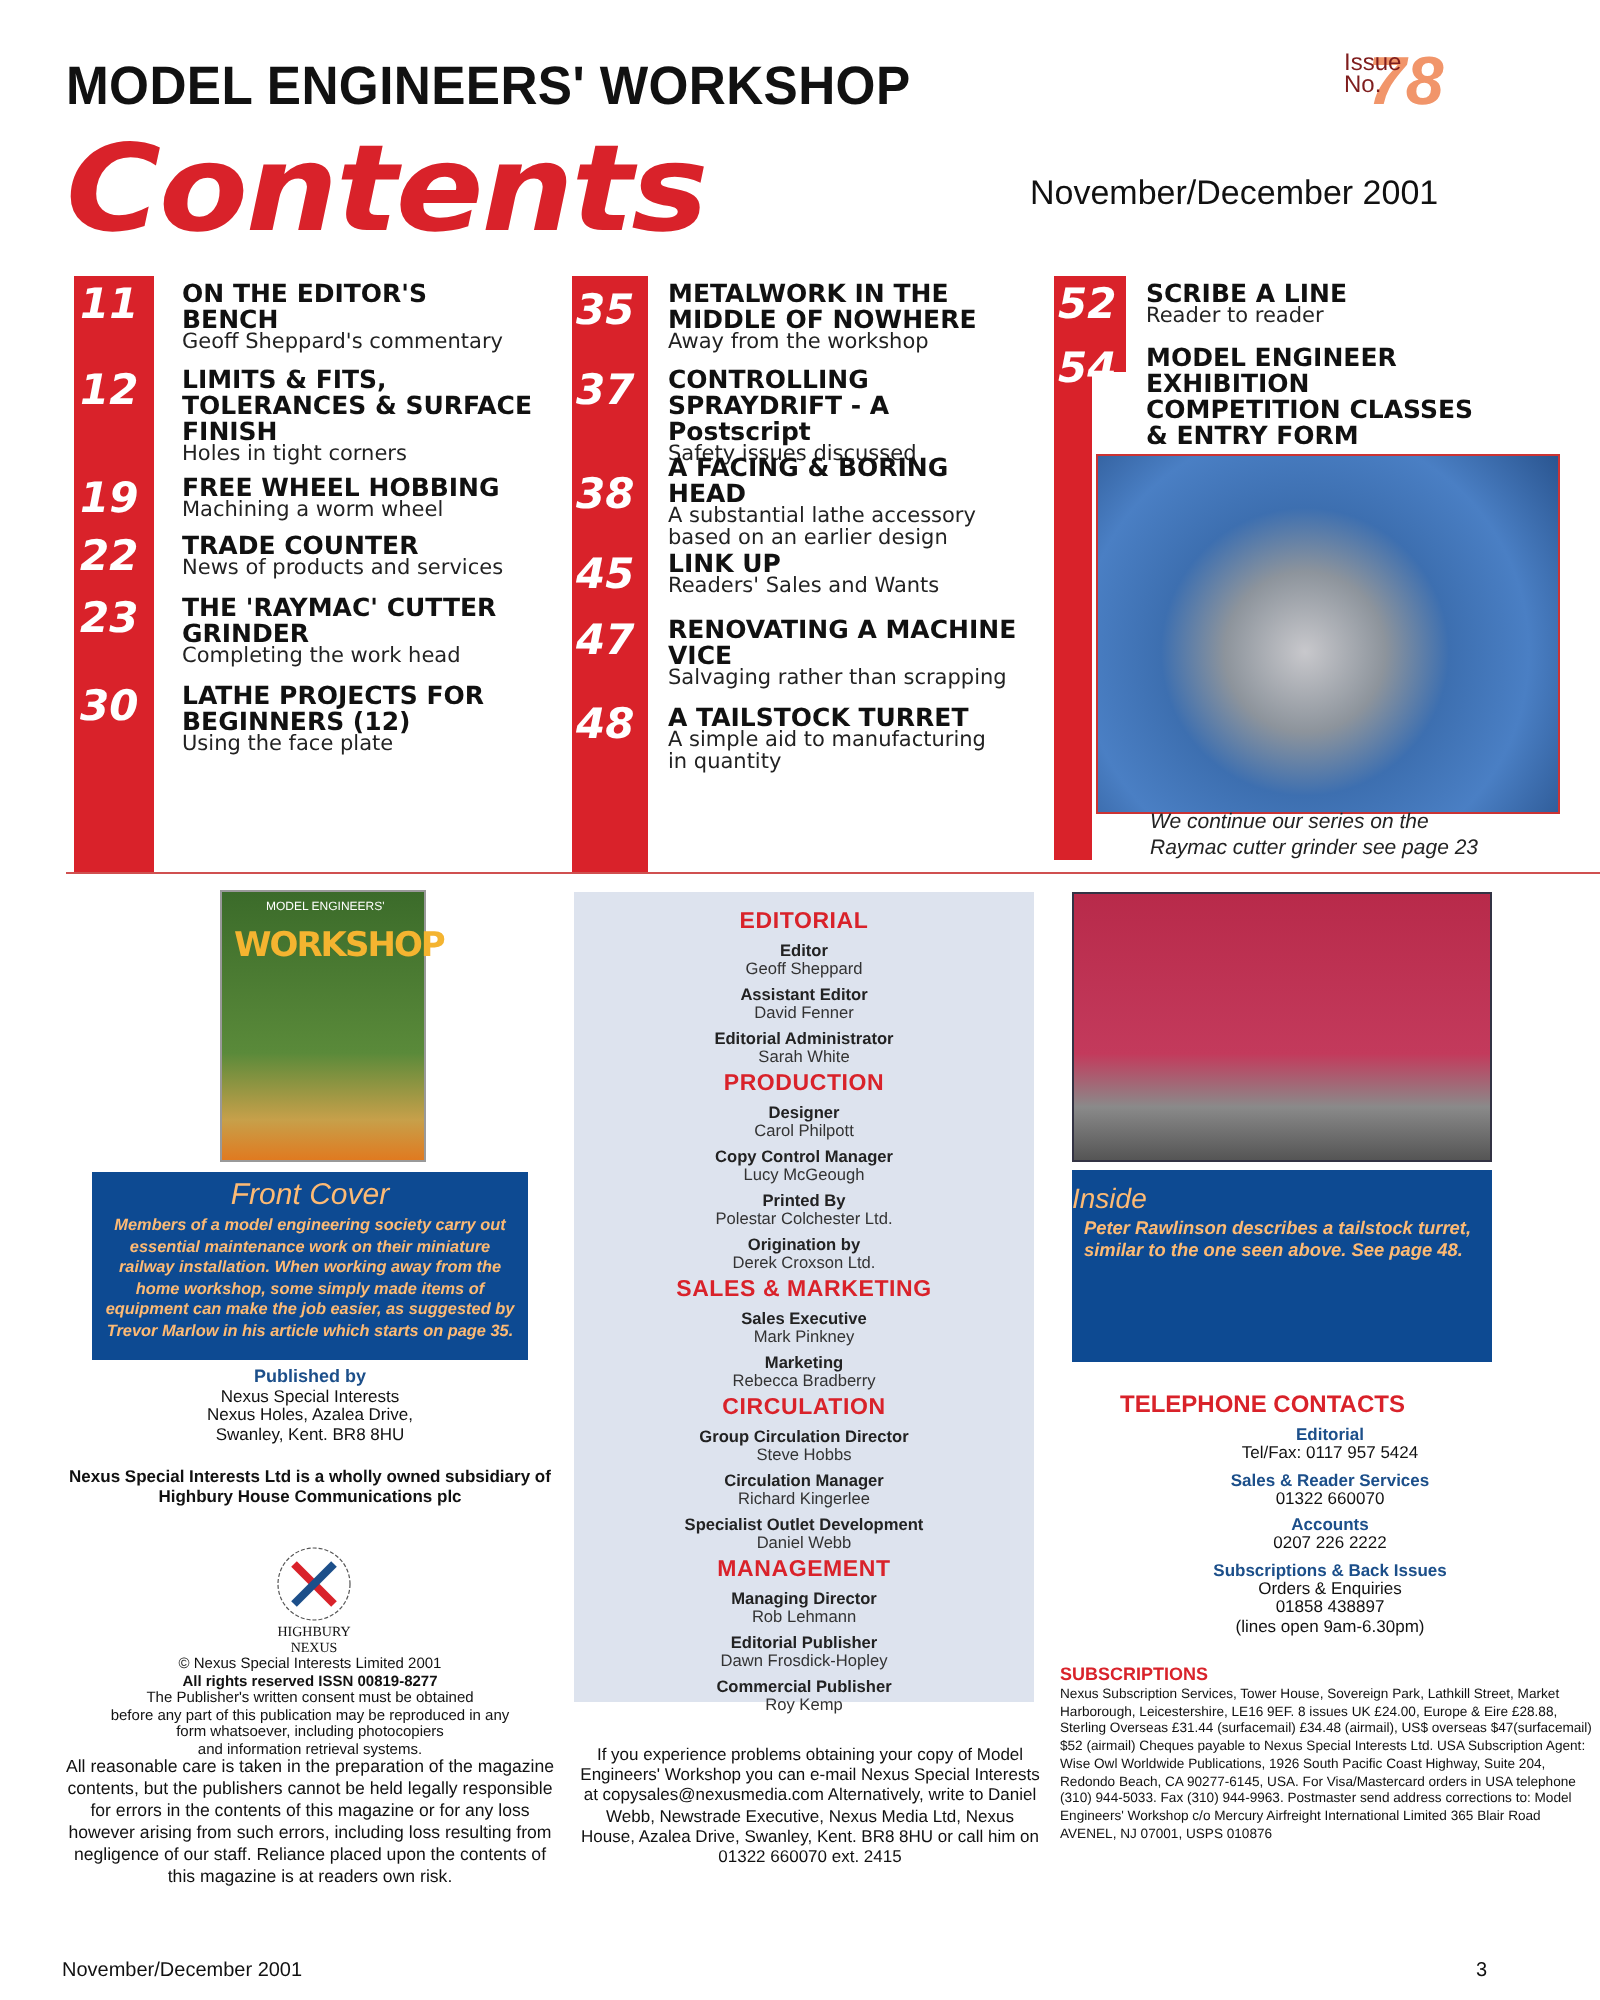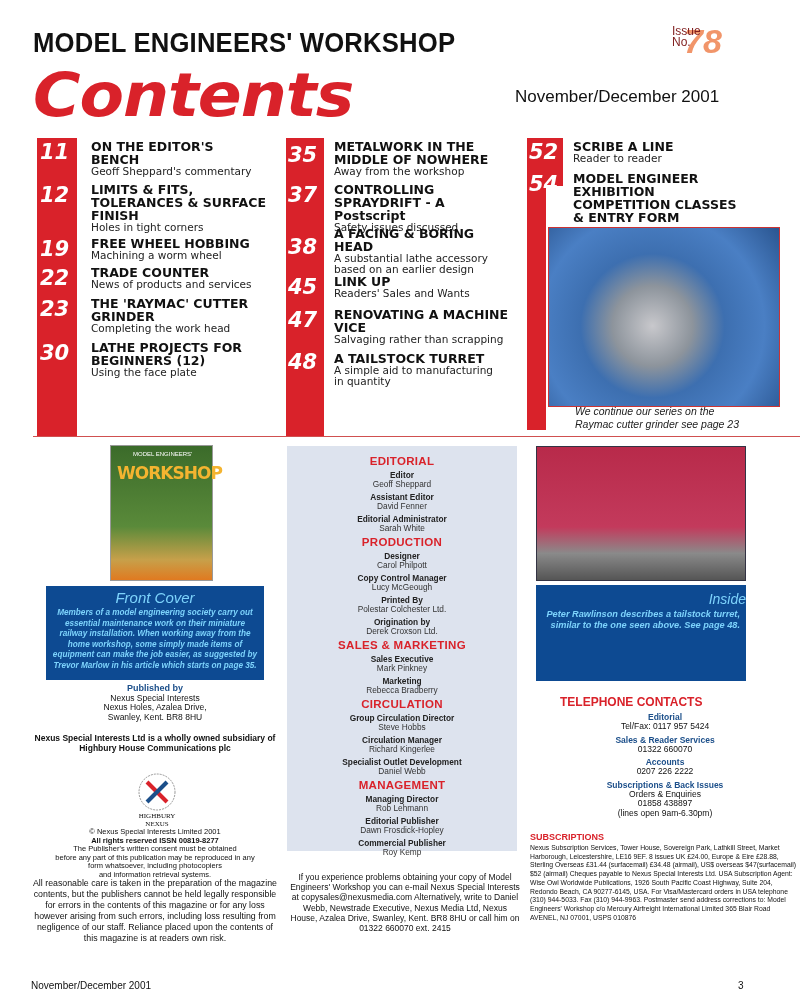--- a/index.html
+++ b/index.html
@@ -13,37 +13,37 @@
 .date-hdr{left:515px;top:87px;font-size:17px;color:#111}
 .redbar{position:absolute;background:#d9222a}
 .entry{position:absolute;display:flex}
 .entry .pg{position:absolute;color:#fff;font-weight:bold;font-size:21px;font-family:"DejaVu Sans",sans-serif;font-style:italic}
 .entry .t{font-weight:bold;font-size:12.5px;line-height:13px;font-family:"DejaVu Sans",sans-serif;color:#111;text-transform:uppercase}
 .entry .s{font-size:10.5px;line-height:11px;color:#222;font-family:"DejaVu Sans",sans-serif}
 .hrule{left:33px;top:436px;width:767px;height:1px;background:#d05050}
 .cover{left:110px;top:445px;width:103px;height:136px;background:linear-gradient(#3b6b2a,#5a8a3a 60%,#c7a04a 85%,#e07a20);border:1px solid #999}
 .cover .w{position:absolute;top:17px;left:6px;font-weight:bold;font-size:17px;color:#f4b430;font-family:"DejaVu Sans",sans-serif;letter-spacing:-1px}
 .cover .mh{position:absolute;top:5px;left:22px;font-size:6px;color:#fff}
-.bluebox{background:#0d4a92;color:#7dd3fc}
+.bluebox{background:#0d4a92;color:#fdba74}
 .fc-box{left:46px;top:586px;width:218px;height:94px;text-align:center}
 .fc-box .h{font-size:15px;font-style:italic;margin-top:3px}
 .fc-box .p{font-size:8.2px;font-weight:bold;font-style:italic;line-height:10.5px;padding:2px 6px}
 .center-txt{text-align:center}
 .pub{left:30px;top:684px;width:250px;font-size:8.5px;line-height:9.5px}
 .pub .h{color:#1c4f8a;font-weight:bold;font-size:9px}
 .pub .b{font-weight:bold;margin-top:12px}
 .legal{left:30px;top:820px;width:250px;font-size:7.5px;line-height:8.5px}
 .care{left:30px;top:868px;width:250px;font-size:8.8px;line-height:11px}
 .credits{left:287px;top:446px;width:230px;height:405px;background:#dde3ee;text-align:center}
 .credits .sec{color:#d9222a;font-weight:bold;font-size:11.5px;margin-top:3px;letter-spacing:.3px}
 .credits .role{font-weight:bold;font-size:8.3px;margin-top:3px;color:#222}
 .credits .name{font-size:8.3px;color:#333;line-height:9px}
 .problems{left:290px;top:872px;width:230px;font-size:8.5px;line-height:10.2px}
 .inside-img{left:536px;top:446px;width:210px;height:135px;background:linear-gradient(#b82a4a,#c33a5c 60%,#8a8a8a 80%,#555);border:1px solid #334}
-.inside-box{left:536px;top:585px;width:210px;height:96px;text-align:right}
+.inside-box{left:536px;top:585px;width:210px;height:96px;text-align:left}
 .inside-box .h{font-size:14px;font-style:italic;margin-top:6px}
 .inside-box .p{font-size:9.2px;font-weight:bold;font-style:italic;line-height:10.5px;padding:2px 6px}
 .tel{left:540px;top:695px;width:250px;text-align:center}
 .tel .h{color:#d9222a;font-weight:bold;font-size:12px;text-align:left;padding-left:20px}
 .tel .k{color:#1c4f8a;font-weight:bold;font-size:8.5px;margin-top:3px}
 .tel .v{font-size:8.5px;line-height:9.5px}
 .subs{left:530px;top:832px;width:270px;text-align:left}
 .subs .h{color:#d9222a;font-weight:bold;font-size:9px}
 .subs .p{font-size:6.8px;line-height:8.7px;margin-top:2px}
 .footer-date{left:31px;top:980px;font-size:10px}

